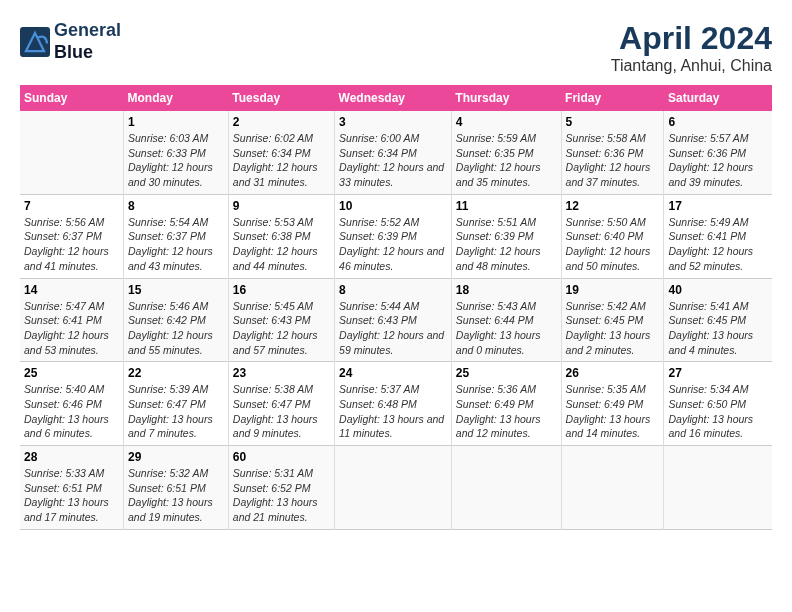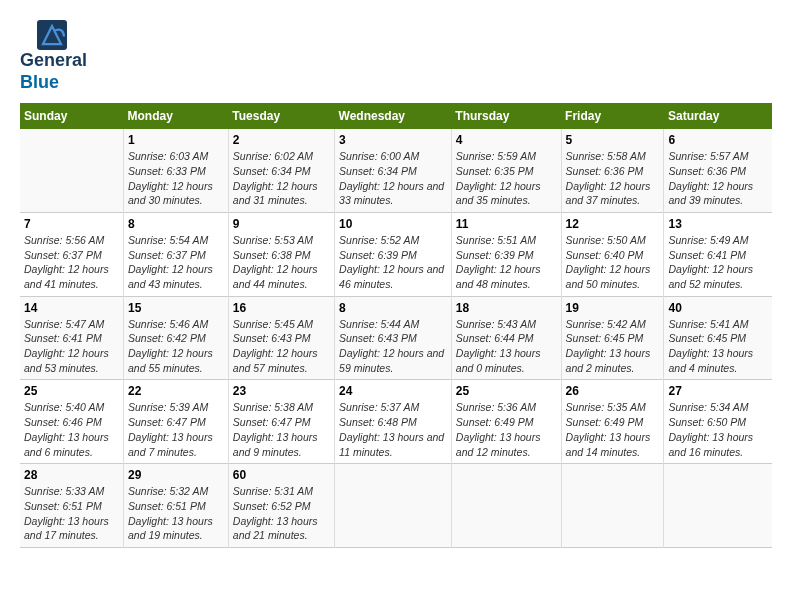--- a/index.html
+++ b/index.html
@@ -12,21 +12,20 @@
     }
     .header {
       display: flex;
       justify-content: space-between;
       align-items: flex-start;
       margin-bottom: 10px;
     }
     .logo {
       display: flex;
       align-items: center;
-      flex-direction: column;
     }
     .logo-text {
       font-size: 18px;
       font-weight: bold;
       color: #1a3a5c;
       line-height: 1.2;
     }
     .logo-icon {
       width: 30px;
       height: 30px;
@@ -44,21 +43,21 @@
       font-size: 16px;
       font-weight: normal;
       color: #333;
     }
     table {
       width: 100%;
       border-collapse: collapse;
       font-size: 11px;
     }
     thead tr th {
-      background: #4d7c0f;
+      background: #ec4899;
       color: #fff;
       padding: 6px 4px;
       text-align: left;
       font-size: 12px;
       font-weight: bold;
     }
     tbody tr {
       border-bottom: 1px solid #ccc;
     }
     tbody tr:nth-child(odd) {
@@ -92,22 +91,26 @@
 
 <div class="header">
   <div class="logo">
     <svg class="logo-icon" viewBox="0 0 40 40">
       <rect width="40" height="40" rx="4" fill="#1a3a5c"></rect>
       <polygon points="8,32 20,8 32,32" fill="none" stroke="#4a90d9" stroke-width="3"></polygon>
       <path d="M24,14 Q35,10 36,22" fill="none" stroke="#4a90d9" stroke-width="3"></path>
     </svg>
     <div class="logo-text">
       <div>General</div>
-      <div style="color:#0369a1;">Blue</div>
+      <div style="color:#0f172a;">Blue</div>
     </div>
+  </div>
+  <div class="title-block">
+    <h1>April 2024</h1>
+    <h2>Tiantang, Anhui, China</h2>
   </div>
 </div>
 
 <table>
   <thead>
     <tr>
     <th>Sunday</th>
         <th>Monday</th>
         <th>Tuesday</th>
         <th>Wednesday</th>
@@ -163,21 +166,21 @@
         </td>
         <td>
           <span class="day-num">11</span>
           <div class="day-info">Sunrise: 5:51 AM<br>Sunset: 6:39 PM<br>Daylight: 12 hours and 48 minutes.</div>
         </td>
         <td>
           <span class="day-num">12</span>
           <div class="day-info">Sunrise: 5:50 AM<br>Sunset: 6:40 PM<br>Daylight: 12 hours and 50 minutes.</div>
         </td>
         <td>
-          <span class="day-num">13</span>
+          <span class="day-num">17</span>
           <div class="day-info">Sunrise: 5:49 AM<br>Sunset: 6:41 PM<br>Daylight: 12 hours and 52 minutes.</div>
         </td>
       </tr>
       <tr>
         <td>
           <span class="day-num">14</span>
           <div class="day-info">Sunrise: 5:47 AM<br>Sunset: 6:41 PM<br>Daylight: 12 hours and 53 minutes.</div>
         </td>
         <td>
           <span class="day-num">15</span>

